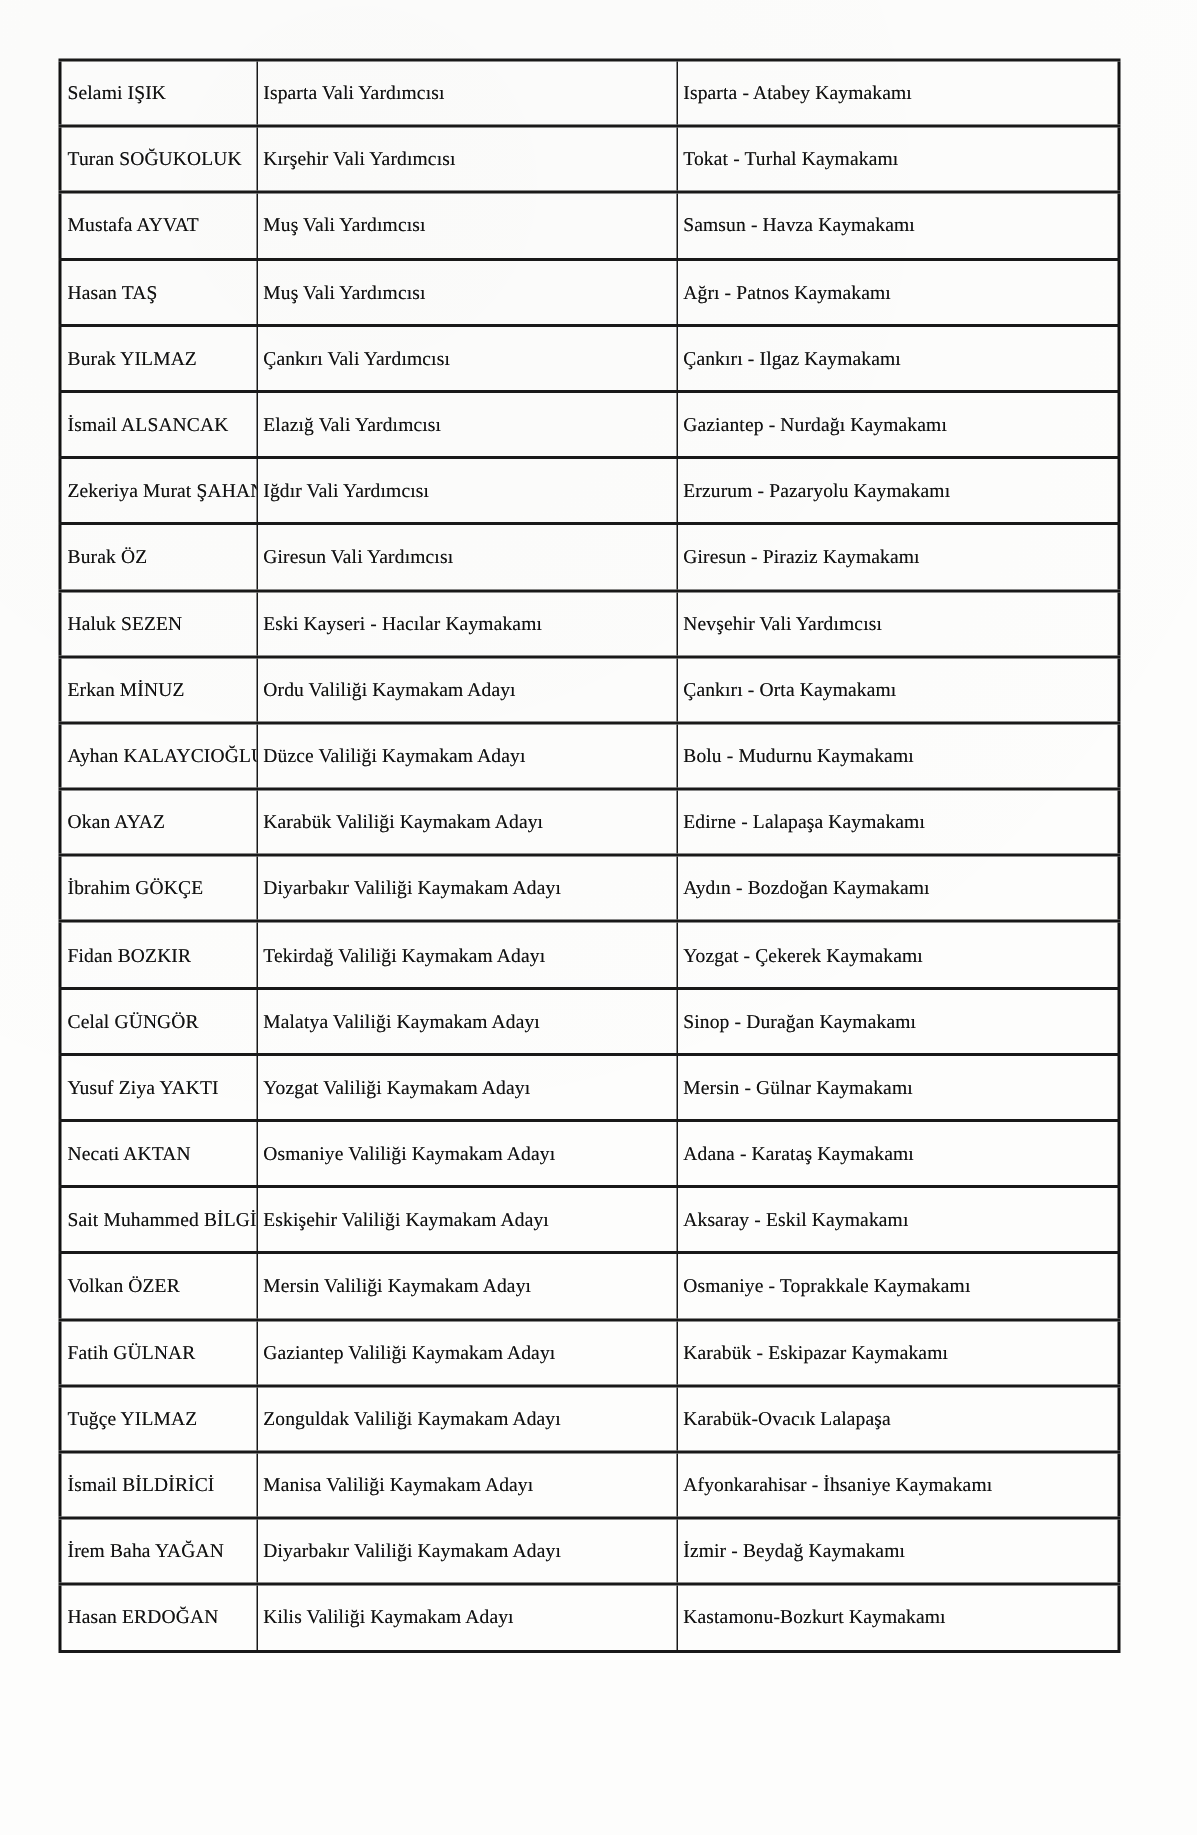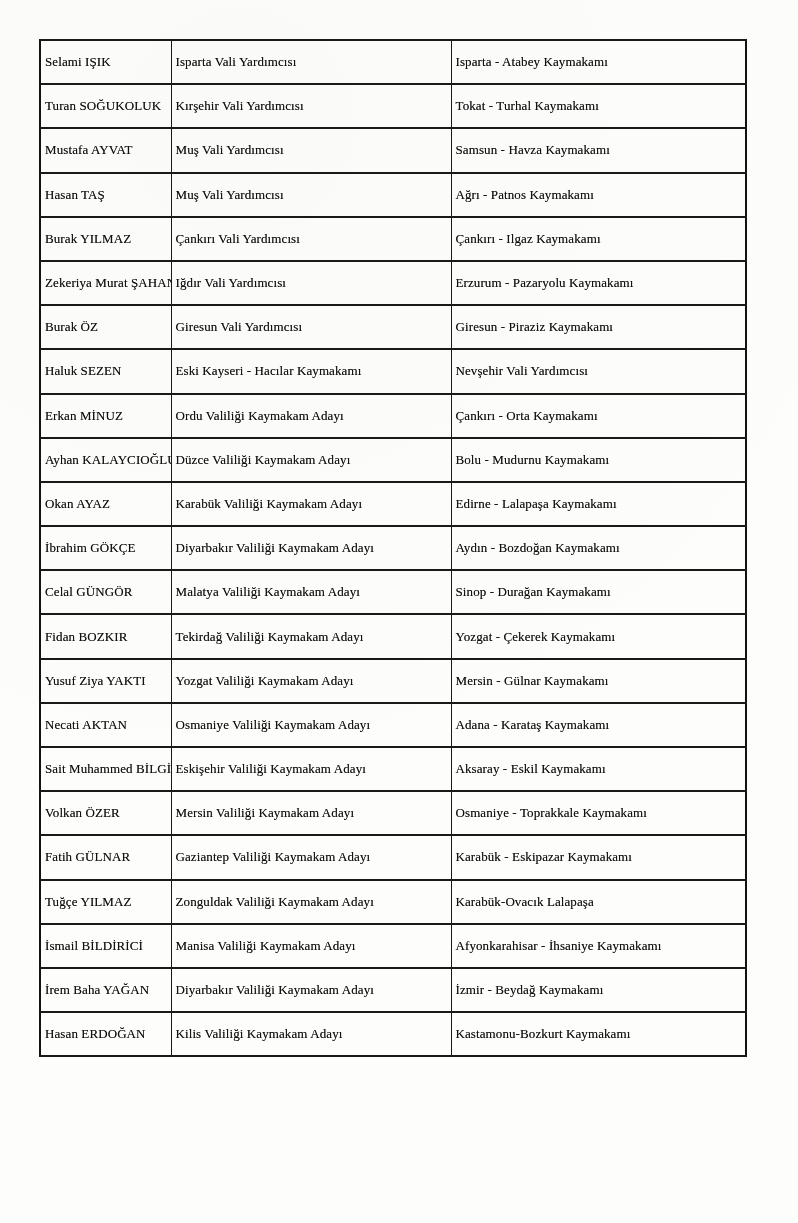--- a/index.html
+++ b/index.html
@@ -94,20 +94,25 @@
     <td>Muş Vali Yardımcısı</td>
     <td>Ağrı - Patnos Kaymakamı</td>
   </tr>
 
   <tr>
     <td>Burak YILMAZ</td>
     <td>Çankırı Vali Yardımcısı</td>
     <td>Çankırı - Ilgaz Kaymakamı</td>
   </tr>
 
+  <tr>
+    <td>İsmail ALSANCAK</td>
+    <td>Elazığ Vali Yardımcısı</td>
+    <td>Gaziantep - Nurdağı Kaymakamı</td>
+  </tr>
 
   <tr>
     <td>Zekeriya Murat ŞAHAN</td>
     <td>Iğdır Vali Yardımcısı</td>
     <td>Erzurum - Pazaryolu Kaymakamı</td>
   </tr>
 
   <tr>
     <td>Burak ÖZ</td>
     <td>Giresun Vali Yardımcısı</td>
@@ -138,32 +143,32 @@
     <td>Edirne - Lalapaşa Kaymakamı</td>
   </tr>
 
   <tr>
     <td>İbrahim GÖKÇE</td>
     <td>Diyarbakır Valiliği Kaymakam Adayı</td>
     <td>Aydın - Bozdoğan Kaymakamı</td>
   </tr>
 
   <tr>
+    <td>Fidan BOZKIR</td>
+    <td>Tekirdağ Valiliği Kaymakam Adayı</td>
+    <td>Yozgat - Çekerek Kaymakamı</td>
+  </tr>
+
+  <tr>
     <td>Celal GÜNGÖR</td>
     <td>Malatya Valiliği Kaymakam Adayı</td>
     <td>Sinop - Durağan Kaymakamı</td>
   </tr>
 
   <tr>
-    <td>Fidan BOZKIR</td>
-    <td>Tekirdağ Valiliği Kaymakam Adayı</td>
-    <td>Yozgat - Çekerek Kaymakamı</td>
-  </tr>
-
-  <tr>
     <td>Yusuf Ziya YAKTI</td>
     <td>Yozgat Valiliği Kaymakam Adayı</td>
     <td>Mersin - Gülnar Kaymakamı</td>
   </tr>
 
   <tr>
     <td>Necati AKTAN</td>
     <td>Osmaniye Valiliği Kaymakam Adayı</td>
     <td>Adana - Karataş Kaymakamı</td>
   </tr>

